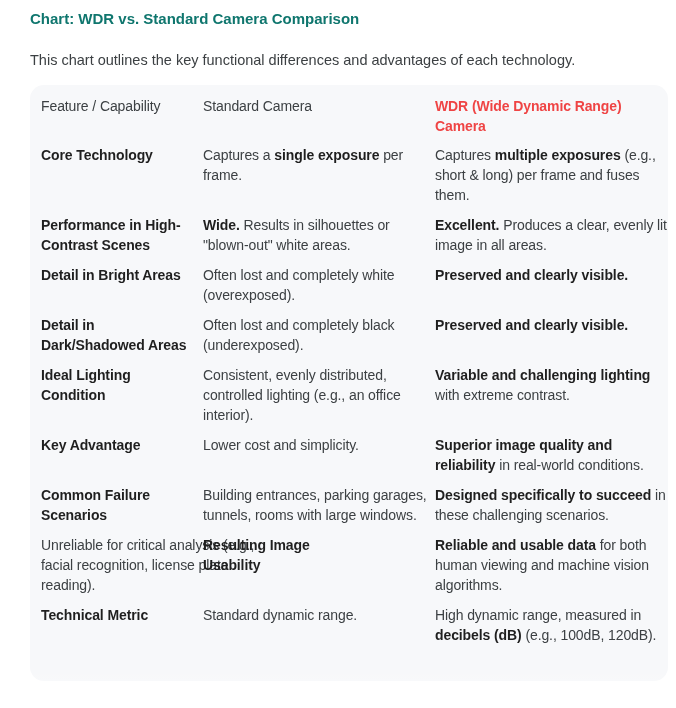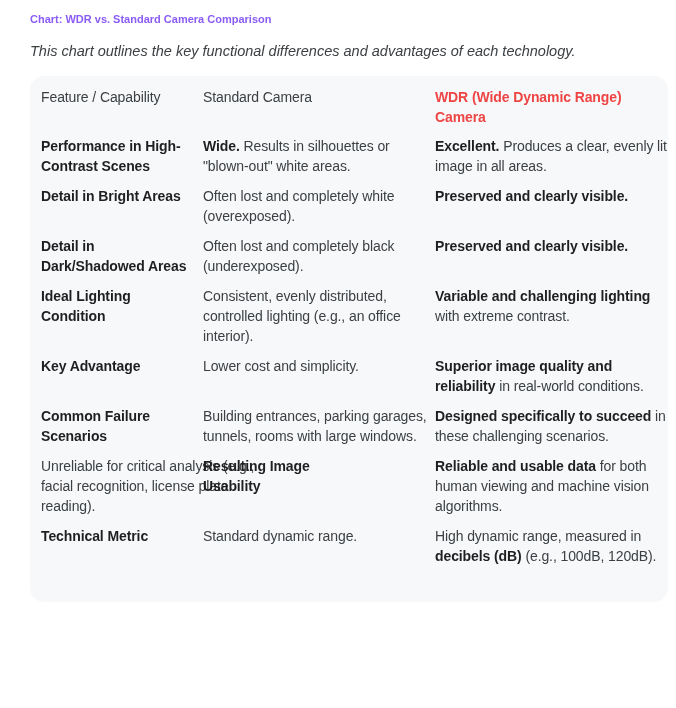--- a/index.html
+++ b/index.html
@@ -6,30 +6,29 @@
   body {
     width: 676px; height: 708px;
     overflow: hidden;
     position: relative;
     background: #ffffff;
     font-family: "Liberation Sans", sans-serif;
   }
   .content { padding: 9px 8px 0 30px; }
   .page-title {
     margin: 0;
-    font-size: 11px; font-weight: 700;
+    font-size: 15px; font-weight: 700;
     line-height: 20px;
-    color: #8b5cf6;
+    color: #0f766e;
   }
   .page-subtitle {
-    margin: 12px 0 0 0;
+    margin: 21px 0 0 0;
     font-size: 14.5px; font-weight: 400;
     line-height: 20px;
     color: #3c4043;
-    font-style: italic;
   }
   .cmp-table {
     margin-top: 15px;
     width: 638px;
     box-sizing: border-box;
     background: #f7f8fa;
     border-radius: 14px;
     padding: 11px 12px 26px 11px;
   }
   .row {
@@ -70,20 +69,28 @@
   <p class="page-subtitle">This chart outlines the key functional differences and advantages of each technology.</p>
 
   <div class="cmp-table">
     <div class="row header">
       <div class="cell">Feature / Capability</div>
       <div class="cell">Standard Camera</div>
       <div class="cell hdr-bold">WDR (Wide Dynamic Range)
 Camera</div>
     </div>
     <div id="table-body">
+        <div class="row">
+          <div class="cell feature">Core Technology</div>
+          <div class="cell"><span>Captures a </span><span class="b">single exposure</span><span> per
+frame.</span></div>
+          <div class="cell"><span>Captures </span><span class="b">multiple exposures</span><span> (e.g.,
+short &amp; long) per frame and fuses
+them.</span></div>
+        </div>
         <div class="row">
           <div class="cell feature">Performance in High-
 Contrast Scenes</div>
           <div class="cell"><span class="b">Wide.</span><span> Results in silhouettes or
 "blown-out" white areas.</span></div>
           <div class="cell"><span class="b">Excellent.</span><span> Produces a clear, evenly lit
 image in all areas.</span></div>
         </div>
         <div class="row">
           <div class="cell feature">Detail in Bright Areas</div>

